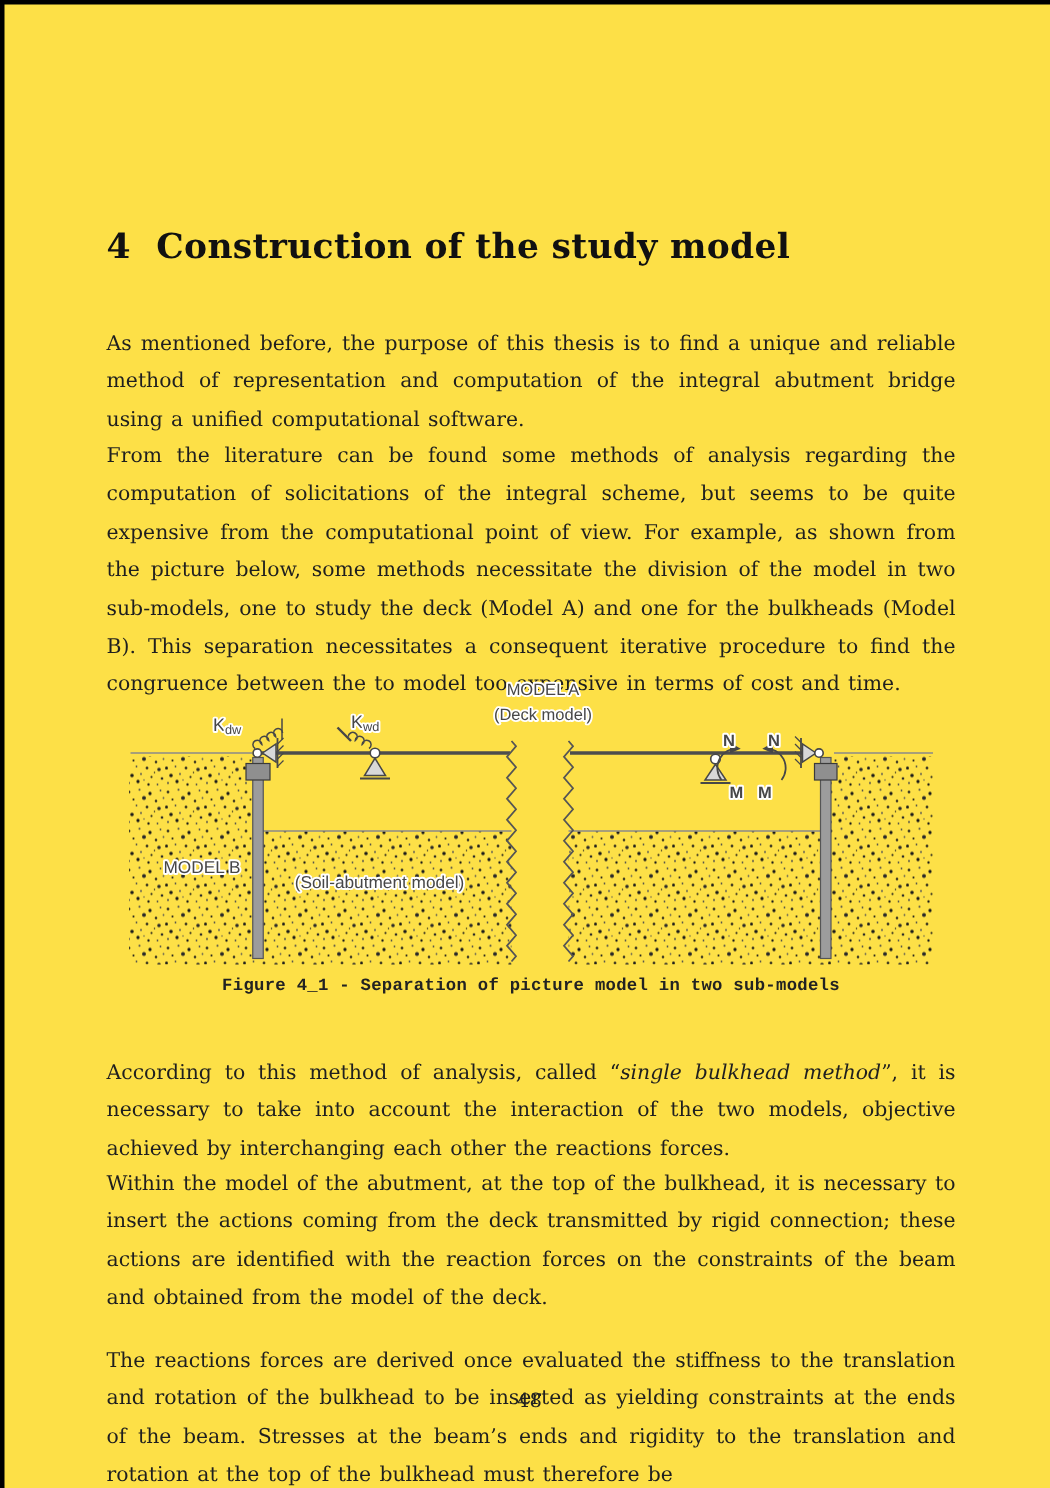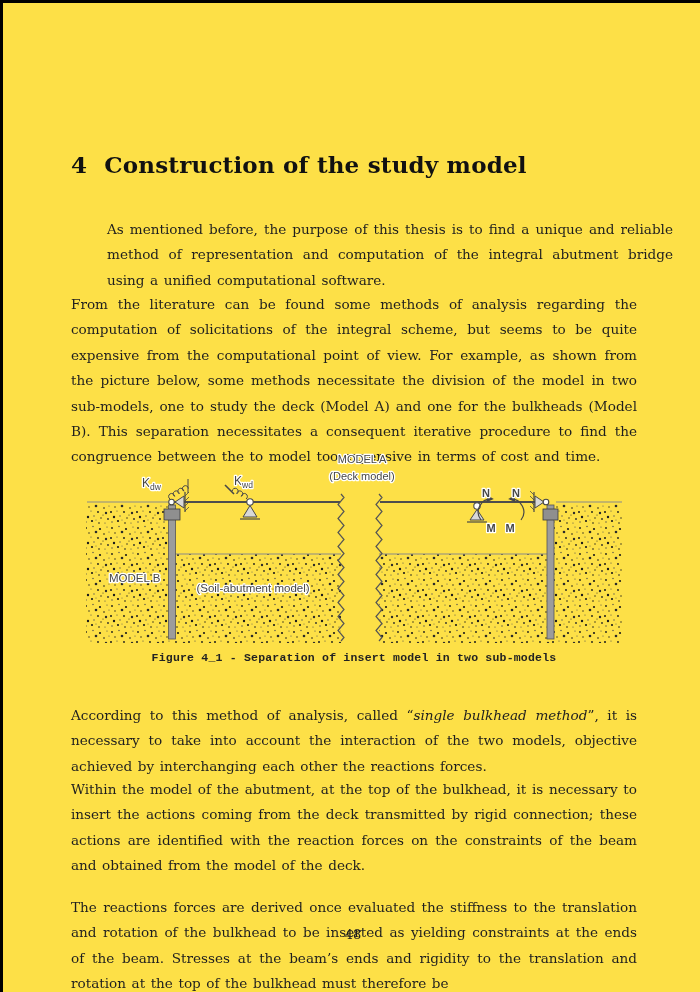--- a/index.html
+++ b/index.html
@@ -19,21 +19,21 @@
     font-size:23px;font-weight:bold;color:#111;
     letter-spacing:0.2px;
   }
   .heading .hnum{margin-right:17px;}
   .para{
     position:absolute;left:68px;width:566px;
     font-size:13.6px;line-height:25.4px;
     text-align:justify;
     word-spacing:0.09em;
   }
-  .p1{top:214px;margin-left:36px;}
+  .p1{top:214px;}
   .p2{top:289px;}
   .p3{top:700px;}
   .p4{top:774px;}
   .p5{top:892px;}
   .em{font-style:italic;}
   .figure-wrap{position:absolute;left:81px;top:444px;width:540px;height:200px;}
   .fig-caption{
     position:absolute;left:68px;top:648px;width:566px;
     text-align:center;
     font-family:"Liberation Mono", monospace;
@@ -171,21 +171,21 @@
       <text x="150" y="38"><tspan class="klbl">K</tspan><tspan class="ksub" dy="2.5">wd</tspan></text>
       <text class="lbl2" x="25" y="135">MODEL B</text>
       <text class="lbl2" x="169" y="145" text-anchor="middle">(Soil-abutment model)</text>
       <text class="nm" x="402" y="50" text-anchor="middle">N</text>
       <text class="nm" x="407" y="85" text-anchor="middle">M</text>
       <text class="nm" x="432" y="50" text-anchor="middle">N</text>
       <text class="nm" x="426" y="85" text-anchor="middle">M</text>
     </svg>
   </div>
 
-  <div class="fig-caption">Figure 4_1 - Separation of insert model in two sub-models</div>
+  <div class="fig-caption">Figure 4_1 - Separation of picture model in two sub-models</div>
 
   <div class="para p4">Within the model of the abutment, at the top of the bulkhead, it is necessary to insert the actions coming from the deck transmitted by rigid connection; these actions are identified with the reaction forces on the constraints of the beam and obtained from the model of the deck.</div>
 
   <div class="para p3">
     <span>According to this method of analysis, called “</span><span class="em">single bulkhead method</span><span>”, it is necessary to take into account the interaction of the two models, objective achieved by interchanging each other the reactions forces.</span>
   </div>
 
   <div class="para p5">The reactions forces are derived once evaluated the stiffness to the translation and rotation of the bulkhead to be inserted as yielding constraints at the ends of the beam. Stresses at the beam’s ends and rigidity to the translation and rotation at the top of the bulkhead must therefore be</div>
 
   <div class="pagenum">48</div>

